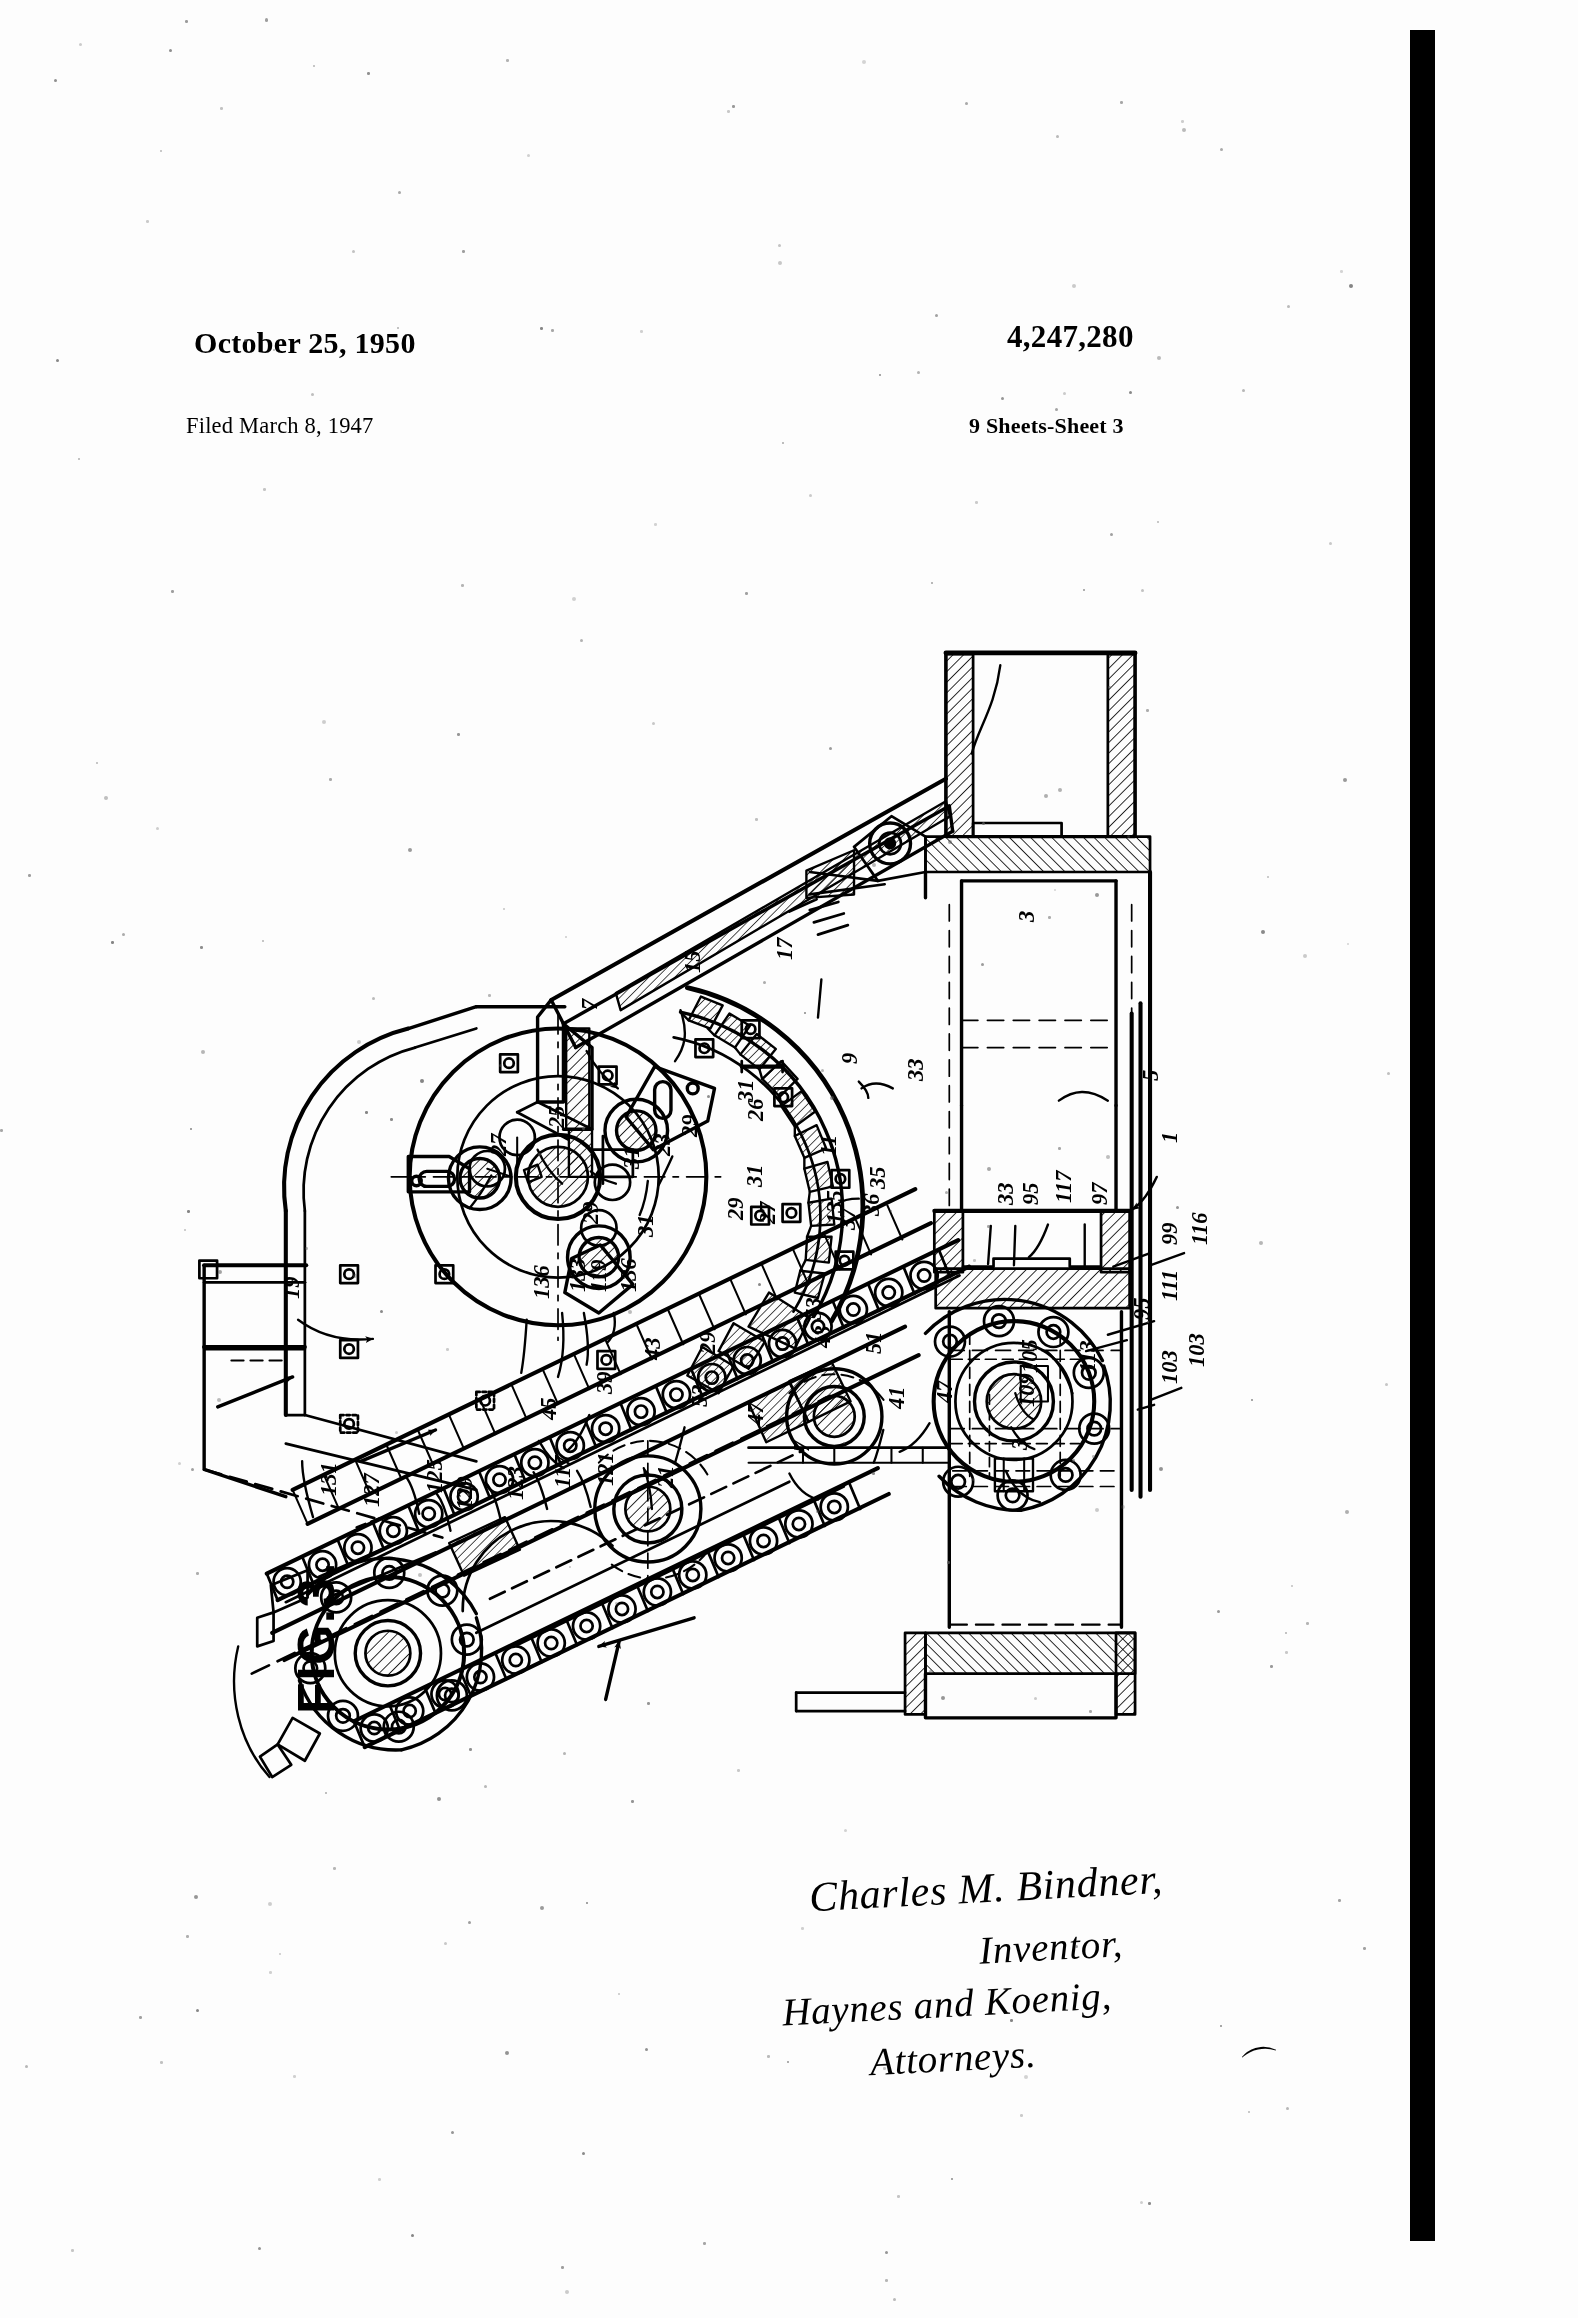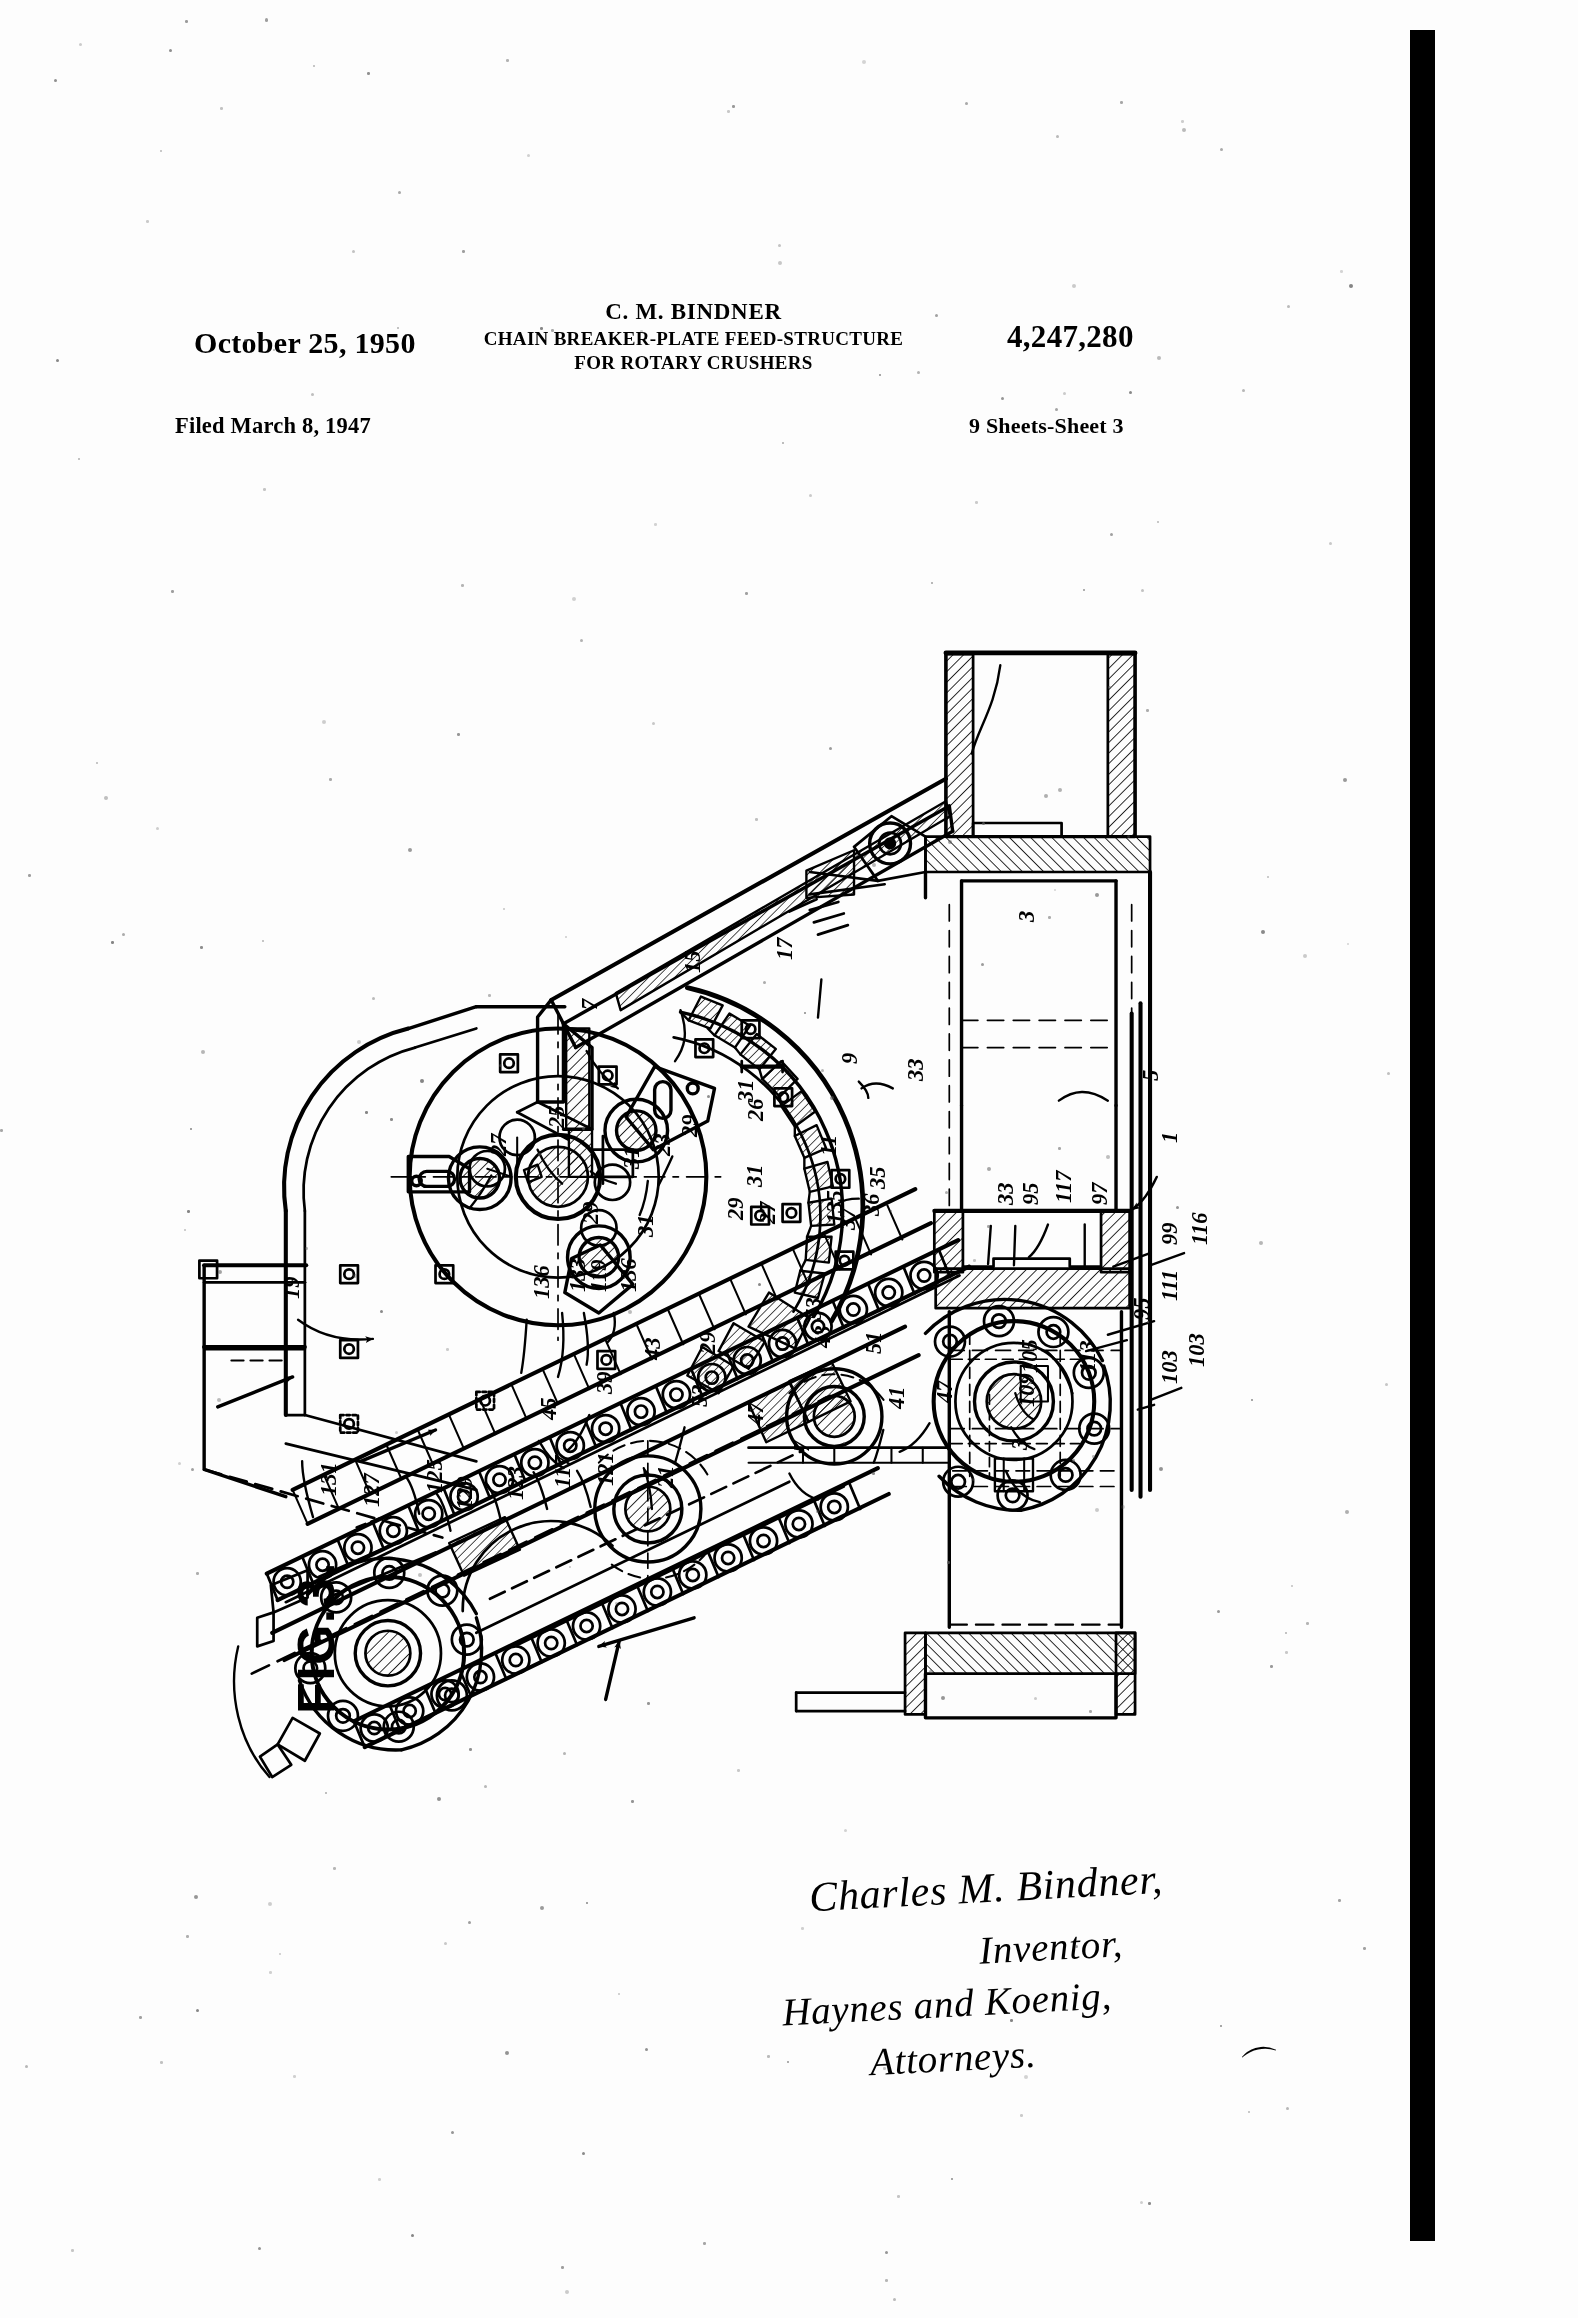--- a/index.html
+++ b/index.html
@@ -8,21 +8,21 @@
 
   
   #page{position:absolute;inset:0;background:#fdfdfd;}
 
   
   #scanbar{position:absolute;left:1410px;top:30px;width:24.5px;height:2211px;background:#000;}
 
   
   #hdr{position:absolute;left:0;top:299px;width:1252px;height:170px;}
   .h-date{position:absolute;left:194px;top:27px;font-weight:bold;font-size:30px;letter-spacing:0.3px;}
-  .h-filed{position:absolute;left:175px;top:114px;font-weight:bold;font-size:22.5px;letter-spacing:0.2px;}
+  .h-filed{position:absolute;left:186px;top:114px;font-weight:normal;font-size:22.5px;letter-spacing:0.2px;}
   .h-center{position:absolute;left:435px;top:0px;width:517px;text-align:center;}
   .h-inventor{font-weight:bold;font-size:23px;letter-spacing:0.7px;}
   .h-title1{font-weight:bold;font-size:19px;letter-spacing:0.3px;margin-top:2.7px;}
   .h-title2{font-weight:bold;font-size:19px;letter-spacing:0.3px;margin-top:2px;}
   .h-patno{position:absolute;left:1007px;top:20.4px;font-weight:bold;font-size:31px;letter-spacing:0.3px;}
   .h-sheet{position:absolute;left:969px;top:114px;font-weight:bold;font-size:22px;letter-spacing:0.2px;}
 
   
   #figwrap{position:absolute;left:0;top:612px;width:1361px;height:1225px;}
   #figsvg{position:absolute;left:0;top:0;}
@@ -52,25 +52,20 @@
 </head>
 <body>
 
 <div id="page">
 
   <div id="scanbar"></div>
 
   <div id="hdr">
     <div class="h-date">October 25, 1950</div>
     <div class="h-filed">Filed March 8, 1947</div>
-    <div class="h-center">
-      <div class="h-inventor">C. M. BINDNER</div>
-      <div class="h-title1">CHAIN BREAKER-PLATE FEED-STRUCTURE</div>
-      <div class="h-title2">FOR ROTARY CRUSHERS</div>
-    </div>
     <div class="h-patno">4,247,280</div>
     <div class="h-sheet">9 Sheets-Sheet 3</div>
   </div>
 
   <div id="figwrap">
 
     <div class="figlabel" style="left:286px;top:1102px;">FIG.3.</div>
 
     <svg id="figsvg" width="1361" height="1225" viewBox="0 0 2000 1800">
       <defs>

